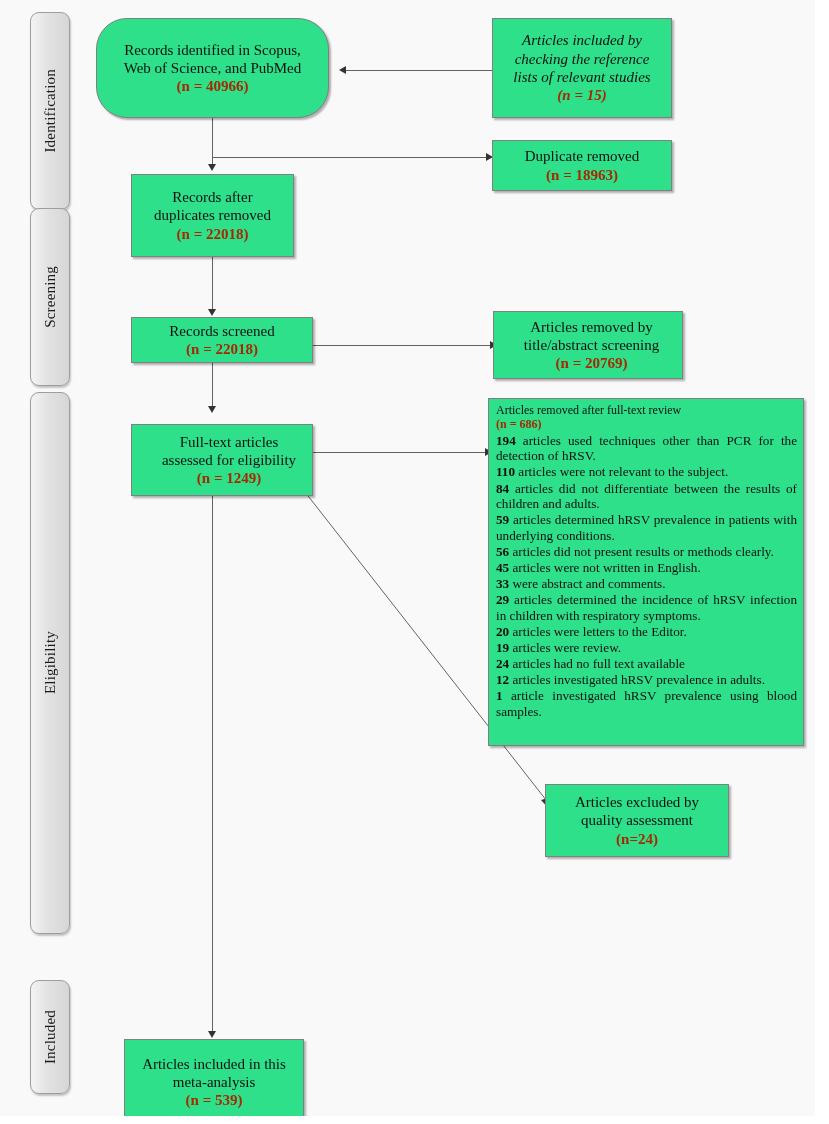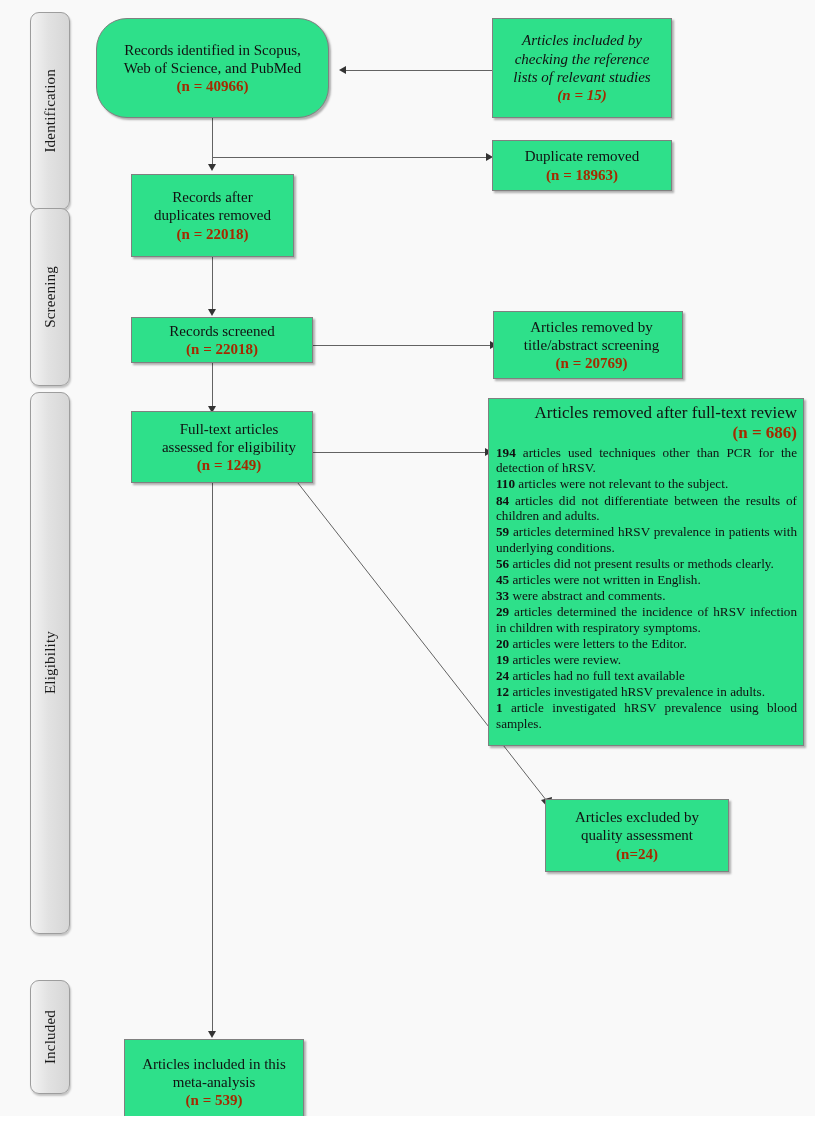--- a/index.html
+++ b/index.html
@@ -84,22 +84,22 @@
     display: block;
   }
 
   
   .box.reasons {
     display: block;
     padding: 4px 6px 5px 7px;
     text-align: left;
   }
   .box.reasons .head {
-    text-align: right;
-    font-size: 17px;
+    text-align: left;
+    font-size: 12px;
     line-height: 1.2;
     display: block;
   }
   .box.reasons .head .count { margin-bottom: 1px; }
   .box.reasons ul {
     list-style: none;
     margin: 0;
     padding: 0;
   }
   .box.reasons li {
@@ -218,21 +218,21 @@
     <span class="ln">Records screened</span>
     <span class="count">(n = 22018)</span>
   </div>
 
   <div class="box" style="left:493px; top:311px; width:190px; height:68px;padding-left:12px;">
     <span class="ln">Articles removed by</span>
     <span class="ln">title/abstract screening</span>
     <span class="count">(n = 20769)</span>
   </div>
 
-  <div class="box" style="left:131px; top:411px; width:182px; height:72px;padding-left:19px;">
+  <div class="box" style="left:131px; top:424px; width:182px; height:72px;padding-left:19px;">
     <span class="ln">Full-text articles</span>
     <span class="ln">assessed for eligibility</span>
     <span class="count">(n = 1249)</span>
   </div>
 
   <div class="box reasons" style="left:488px; top:398px; width:316px; height:348px;">
     <span class="head">Articles removed after full-text review</span>
     <span class="head">
         <span class="count">(n = 686)</span>
       </span>
@@ -246,21 +246,21 @@
       <li><b>33</b> <span>were abstract and comments.</span></li>
       <li><b>29</b> <span>articles determined the incidence of hRSV infection in children with respiratory symptoms.</span></li>
       <li><b>20</b> <span>articles were letters to the Editor.</span></li>
       <li><b>19</b> <span>articles were review.</span></li>
       <li><b>24</b> <span>articles had no full text available</span></li>
       <li><b>12</b> <span>articles investigated hRSV prevalence in adults.</span></li>
       <li><b>1</b> <span>article investigated hRSV prevalence using blood samples.</span></li>
     </ul>
   </div>
 
-  <div class="box" style="left:545px; top:784px; width:184px; height:73px;margin-top:15px;">
+  <div class="box" style="left:545px; top:784px; width:184px; height:73px;">
     <span class="ln">Articles excluded by</span>
     <span class="ln">quality assessment</span>
     <span class="count">(n=24)</span>
   </div>
 
   <div class="box" style="left:124px; top:1039px; width:180px; height:86px;">
     <span class="ln">Articles included in this</span>
     <span class="ln">meta-analysis</span>
     <span class="count">(n = 539)</span>
   </div>

